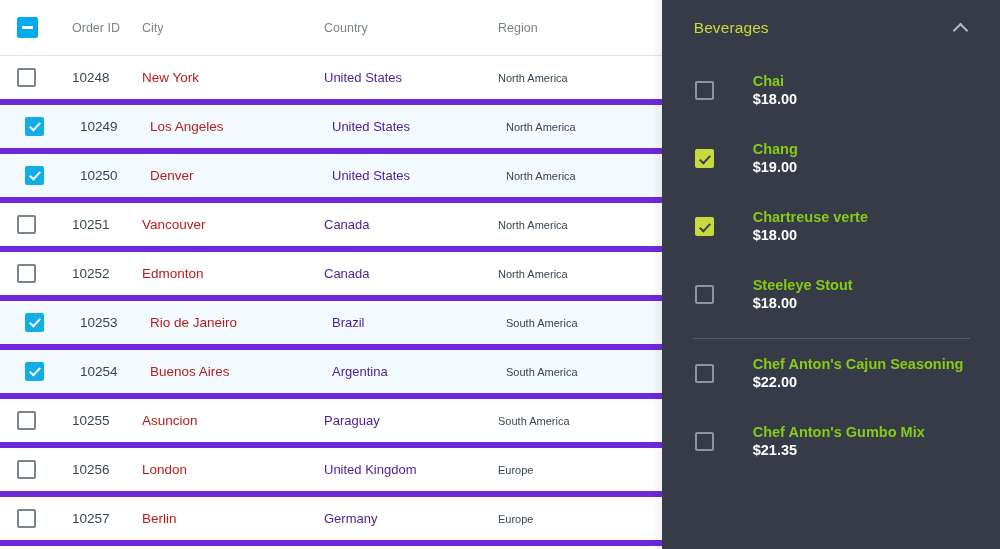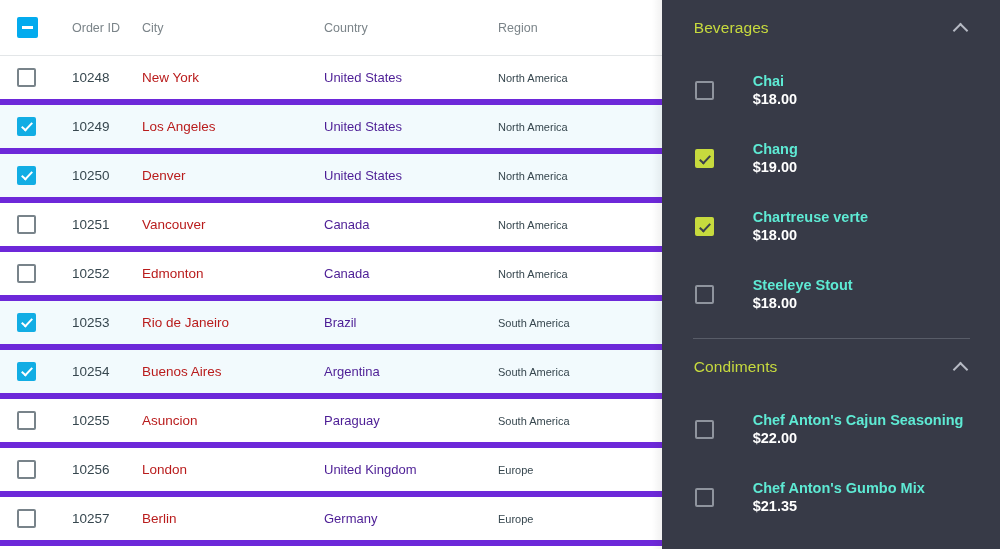--- a/index.html
+++ b/index.html
@@ -50,20 +50,21 @@
   .grid-row {
     display: flex;
     align-items: center;
     height: 49px;
     box-sizing: border-box;
     border-bottom: 6px solid #6d28d9;
     background: #ffffff;
   }
   .grid-row.selected {
     background: #f2fafd;
+    padding-left: 8px;
   }
 
   .cell-check {
     width: 72px;
     min-width: 72px;
     padding-left: 17px;
     box-sizing: border-box;
     display: flex;
     align-items: center;
   }
@@ -224,21 +225,21 @@
     border-width: 0 2px 2px 0;
     transform: rotate(43deg);
   }
   .panel-item-texts {
     display: flex;
     flex-direction: column;
     justify-content: center;
     line-height: 1.27;
   }
   .panel-item-name {
-    color: #5eead4;
+    color: #84cc16;
     font-size: 14.5px;
     font-weight: bold;
   }
   .panel-item-price {
     color: #ffffff;
     font-size: 14.5px;
     font-weight: bold;
   }
   .panel-divider {
     height: 1px;
@@ -392,24 +393,20 @@
       <div class="panel-item">
         <div class="cbwrap">
           <span class="cbd"></span>
         </div>
         <div class="panel-item-texts">
           <div class="panel-item-name">Steeleye Stout</div>
           <div class="panel-item-price">$18.00</div>
         </div>
       </div>
       <div class="panel-divider"></div>
-      <div class="panel-group-header">
-        <div class="panel-group-title">Condiments</div>
-        <span class="chev"></span>
-      </div>
       <div class="panel-item">
         <div class="cbwrap">
           <span class="cbd"></span>
         </div>
         <div class="panel-item-texts">
           <div class="panel-item-name">Chef Anton's Cajun Seasoning</div>
           <div class="panel-item-price">$22.00</div>
         </div>
       </div>
       <div class="panel-item">

